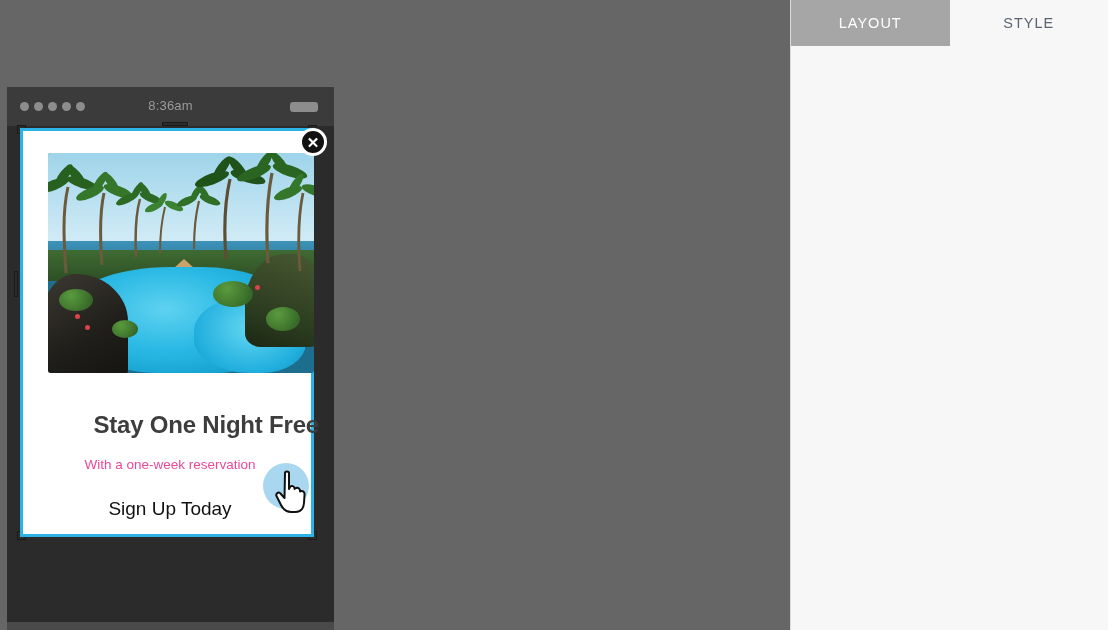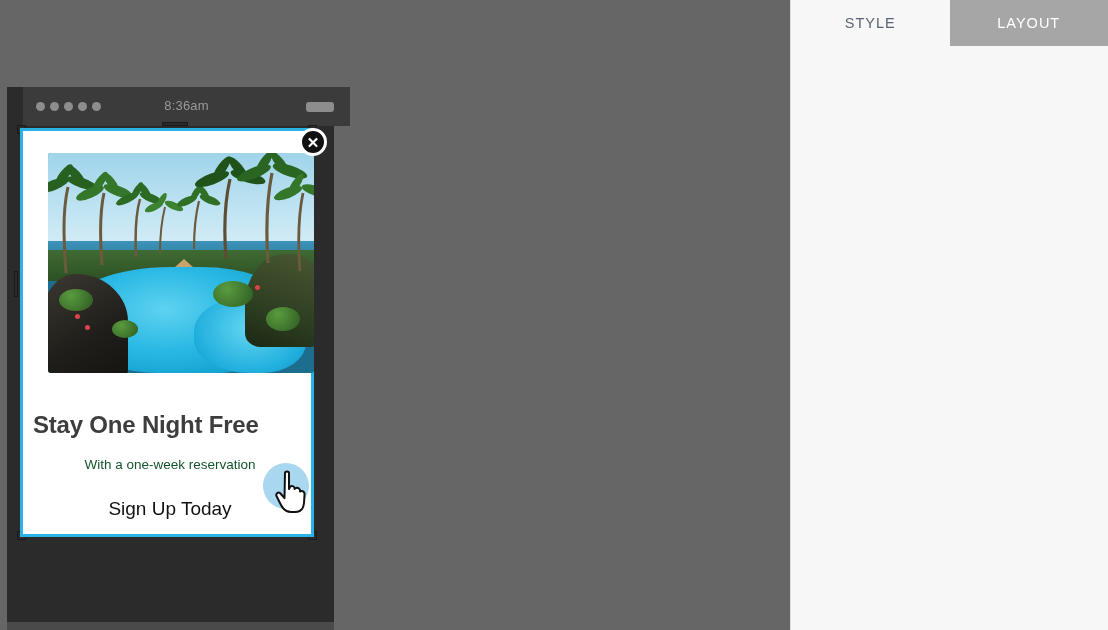--- a/index.html
+++ b/index.html
@@ -19,21 +19,21 @@
     background: #666666;
   }
 
   
   #phone {
     position: absolute; left: 7px; top: 87px;
     width: 327px; height: 543px;
     background: #2b2b2b;
   }
   #status-bar {
-    position: absolute; left: 16px; top: 0;
+    position: absolute; left: 0; top: 0;
     width: 327px; height: 39px;
     background: #3b3b3b;
   }
   #signal-dots {
     position: absolute; left: 13px; top: 15px;
     display: flex; gap: 5px;
   }
   #signal-dots span {
     display: block; width: 9px; height: 9px;
     border-radius: 50%; background: #8d8d8d;
@@ -156,27 +156,27 @@
   .flower {
     position: absolute; width: 5px; height: 5px;
     border-radius: 50%; background: #d9434a;
   }
   .shrub {
     position: absolute; border-radius: 50%;
     background: radial-gradient(circle at 35% 30%, #5a9b3e, #2c5a22);
   }
 
   #headline {
-    position: absolute; left: 0; top: 270px; width: 274px;
-    text-align: left; font-size: 24px; font-weight: bold;
+    position: absolute; left: 12px; top: 270px; width: 274px;
+    text-align: right; font-size: 24px; font-weight: bold;
     color: #3d3d3d; letter-spacing: -.2px;
   }
   #subhead {
     position: absolute; left: 0; top: 316px; width: 274px;
-    text-align: center; font-size: 13.5px; color: #14532d;
+    text-align: center; font-size: 13.5px; color: #ec4899;
   }
   #cta {
     position: absolute; left: 0; top: 357px; width: 274px;
     text-align: center; font-size: 19px; font-weight: normal;
     color: #111111;
   }
 
   
   #close-btn {
     position: absolute; left: 299px; top: 128px;
@@ -353,22 +353,22 @@
       <path d="M12 3 C12 1 16 1 16 3 L16 19 L17 17 C18 15 22 16 21.5 19
                L23 18 C25 17 27.5 19 27 21.5 L28 21 C30 20.5 32 22.5 31.5 25
                L31 33 C30.5 39 27 42 22 42 L18 42 C13 42 10 39 8 35
                L3.5 26 C2.5 24 5 21.5 7 23 L11.5 28 Z" fill="#ffffff" stroke="#111111" stroke-width="2" stroke-linejoin="round"></path>
     </svg>
   </div>
 
   <div id="panel">
 
     <div id="tabs">
+      <div class="tab inactive">LAYOUT</div>
       <div class="tab active">STYLE</div>
-      <div class="tab inactive">LAYOUT</div>
     </div>
 
     <div class="radio-row">
       
       
     </div>
 
   </div>
 </div>
 

